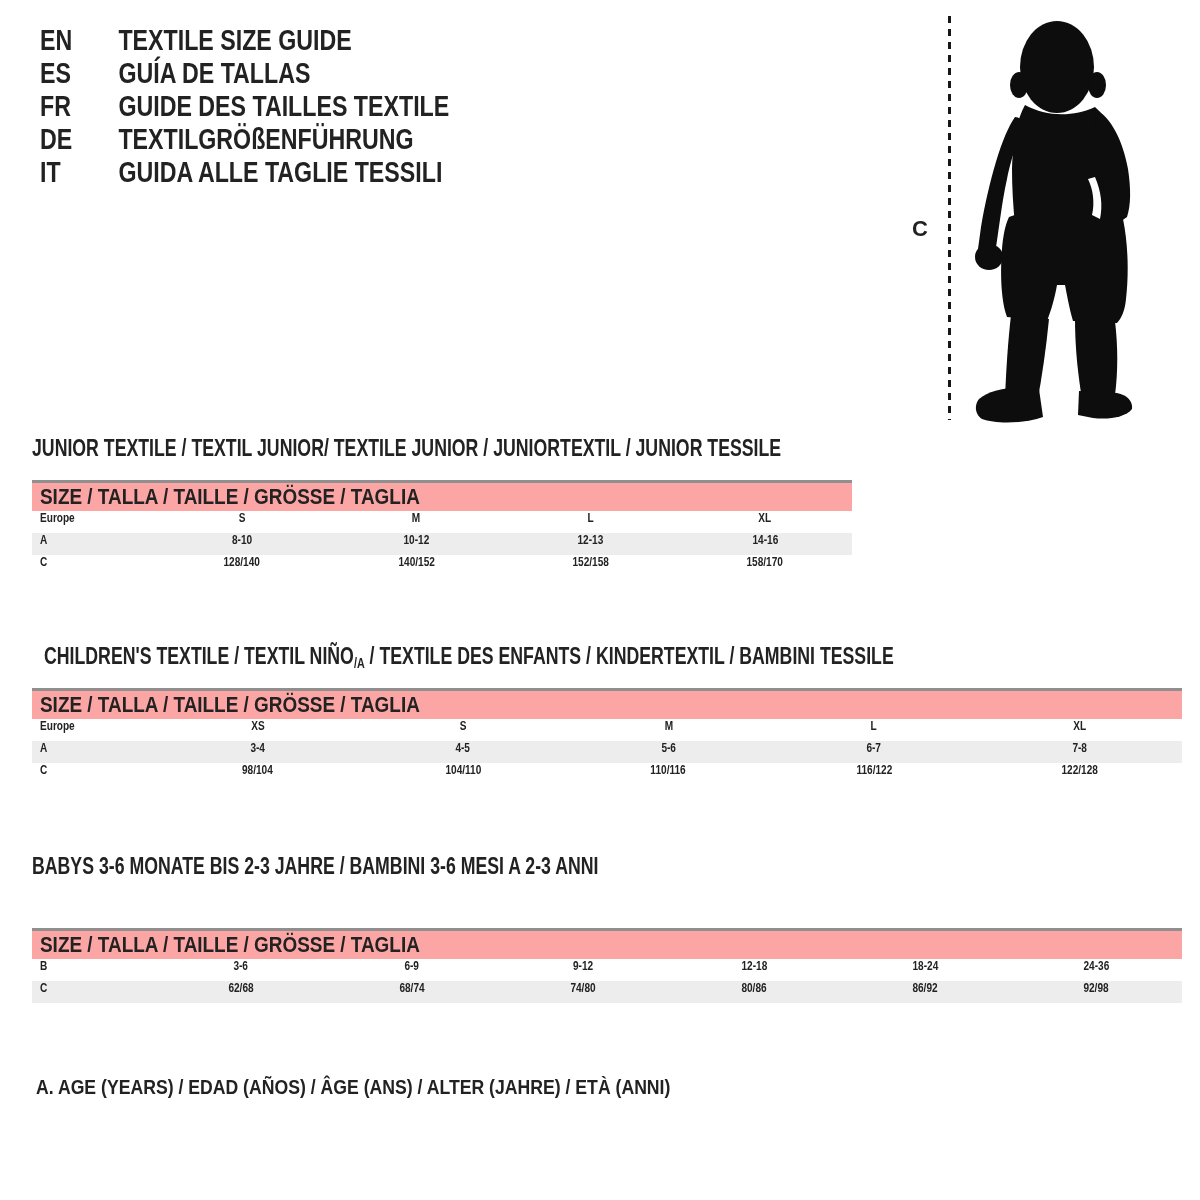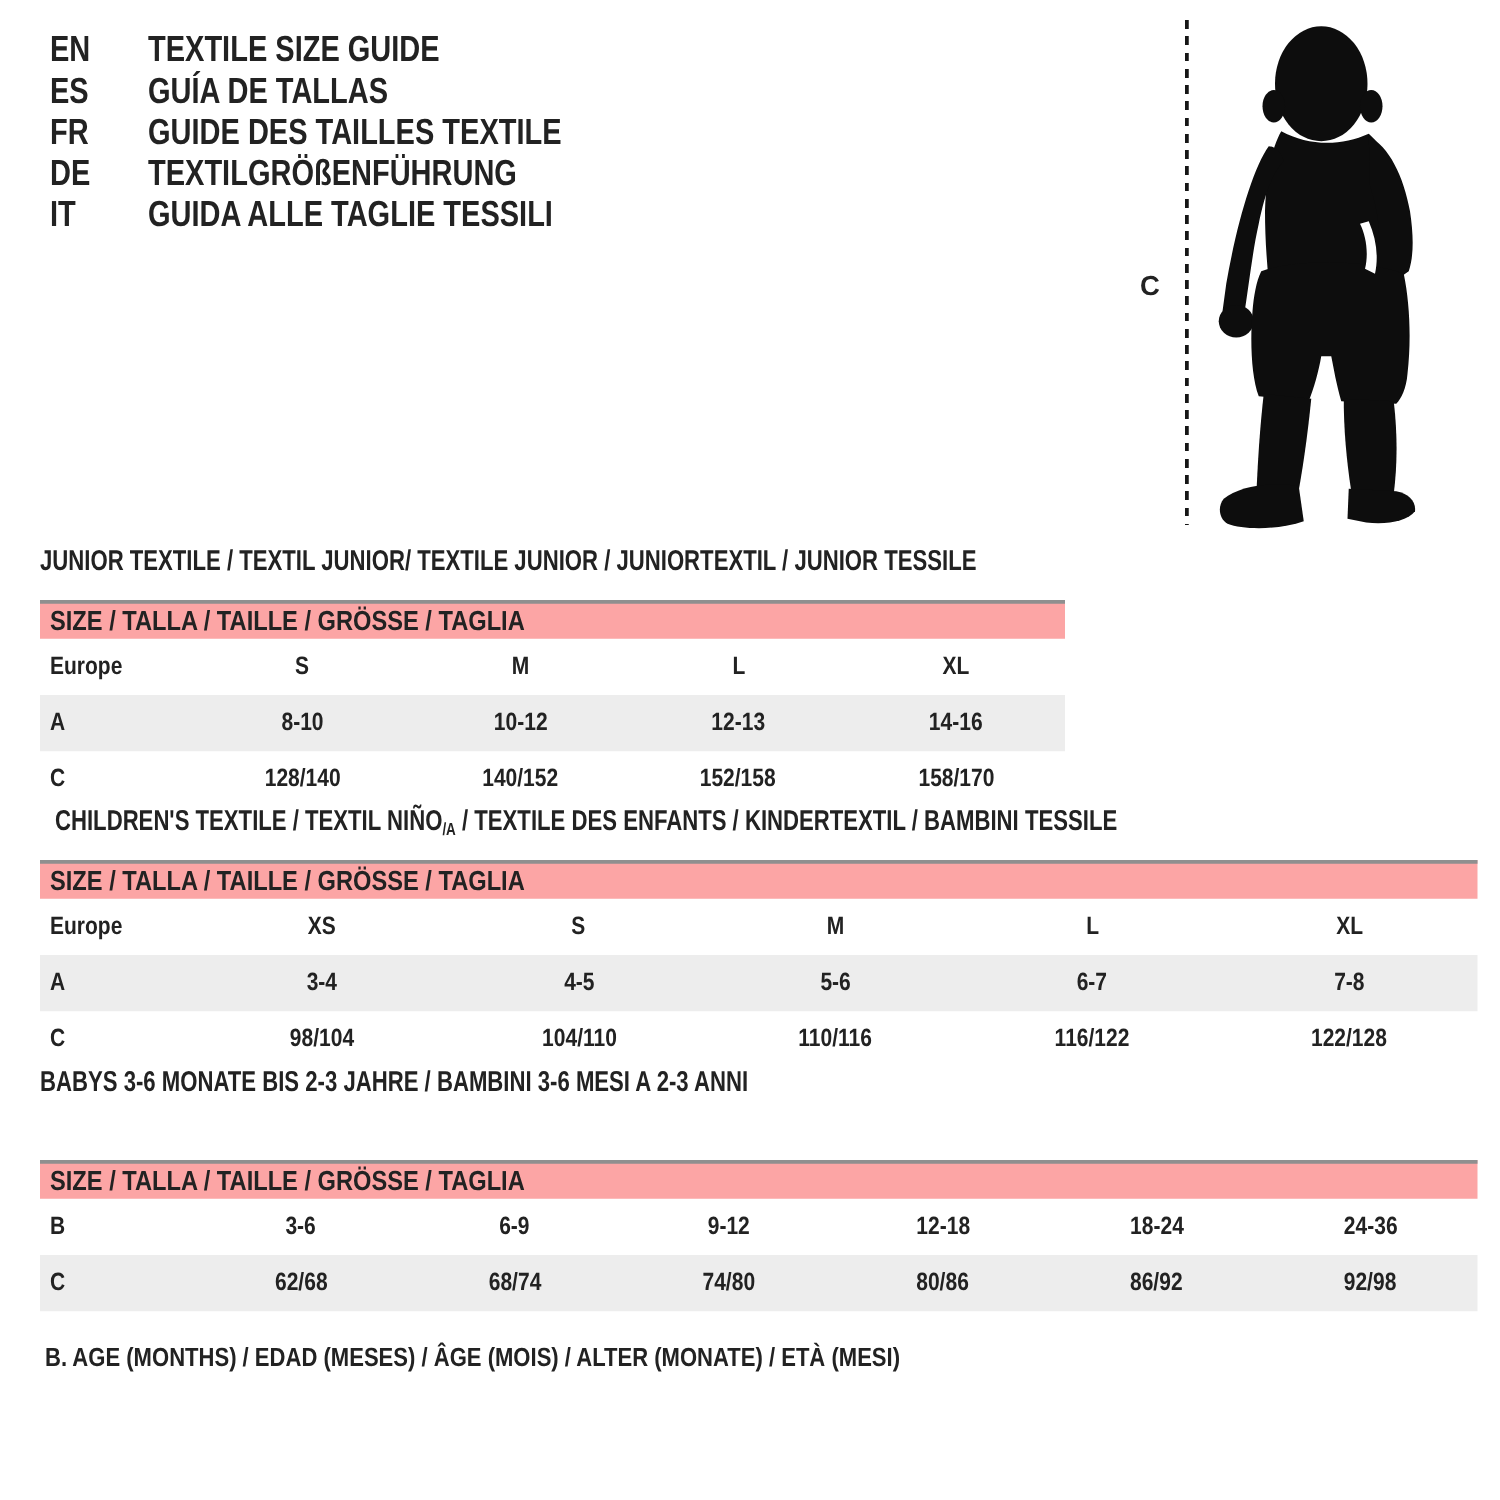--- a/index.html
+++ b/index.html
@@ -27,21 +27,21 @@
   #baby-figure{left:957px;top:16px;width:178px;height:412px;}
 
   
   .section-title{font-size:23px;line-height:24px;white-space:nowrap;}
 
   
   .sizetable{position:absolute;}
   .bar{height:28px;border-top:3px solid #8f8f8f;background:#fca5a5;
        display:flex;align-items:center;padding-left:8px;
        font-size:22px;font-weight:bold;}
-  .trow{display:flex;height:45px;align-items:center;font-size:20px;font-weight:bold;}
+  .trow{display:flex;height:22px;font-size:12px;font-weight:bold;}
   .trow.alt{background:#ededed;}
   .cell{flex:1;text-align:center;}
   .cell .cx{display:inline-block;transform:scaleX(.84);transform-origin:50% 50%;}
   .cell.label{flex:0 0 115px;text-align:left;padding-left:8px;}
   .cell.label .cx{transform-origin:0 50%;}
 
   .subsm{font-size:14px;vertical-align:-4px;}
 
   
   #legend{left:36px;top:1068px;}
@@ -177,14 +177,14 @@
     <div class="cell"><span class="cx">62/68</span></div>
     <div class="cell"><span class="cx">68/74</span></div>
     <div class="cell"><span class="cx">74/80</span></div>
     <div class="cell"><span class="cx">80/86</span></div>
     <div class="cell"><span class="cx">86/92</span></div>
     <div class="cell"><span class="cx">92/98</span></div>
   </div>
 </div>
 
 <div id="legend" class="abs">
-  <div class="legend-line"><span class="cond s84">B. AGE (MONTHS) / EDAD (MESES) / ÂGE (MOIS) / ALTER (MONATE) / ETÀ (MESI)</span></div>
+  <div class="legend-line"><span class="cond s84">A. AGE (YEARS) / EDAD (AÑOS) / ÂGE (ANS) / ALTER (JAHRE) / ETÀ (ANNI)</span></div>
 </div>
 
 </body></html>

